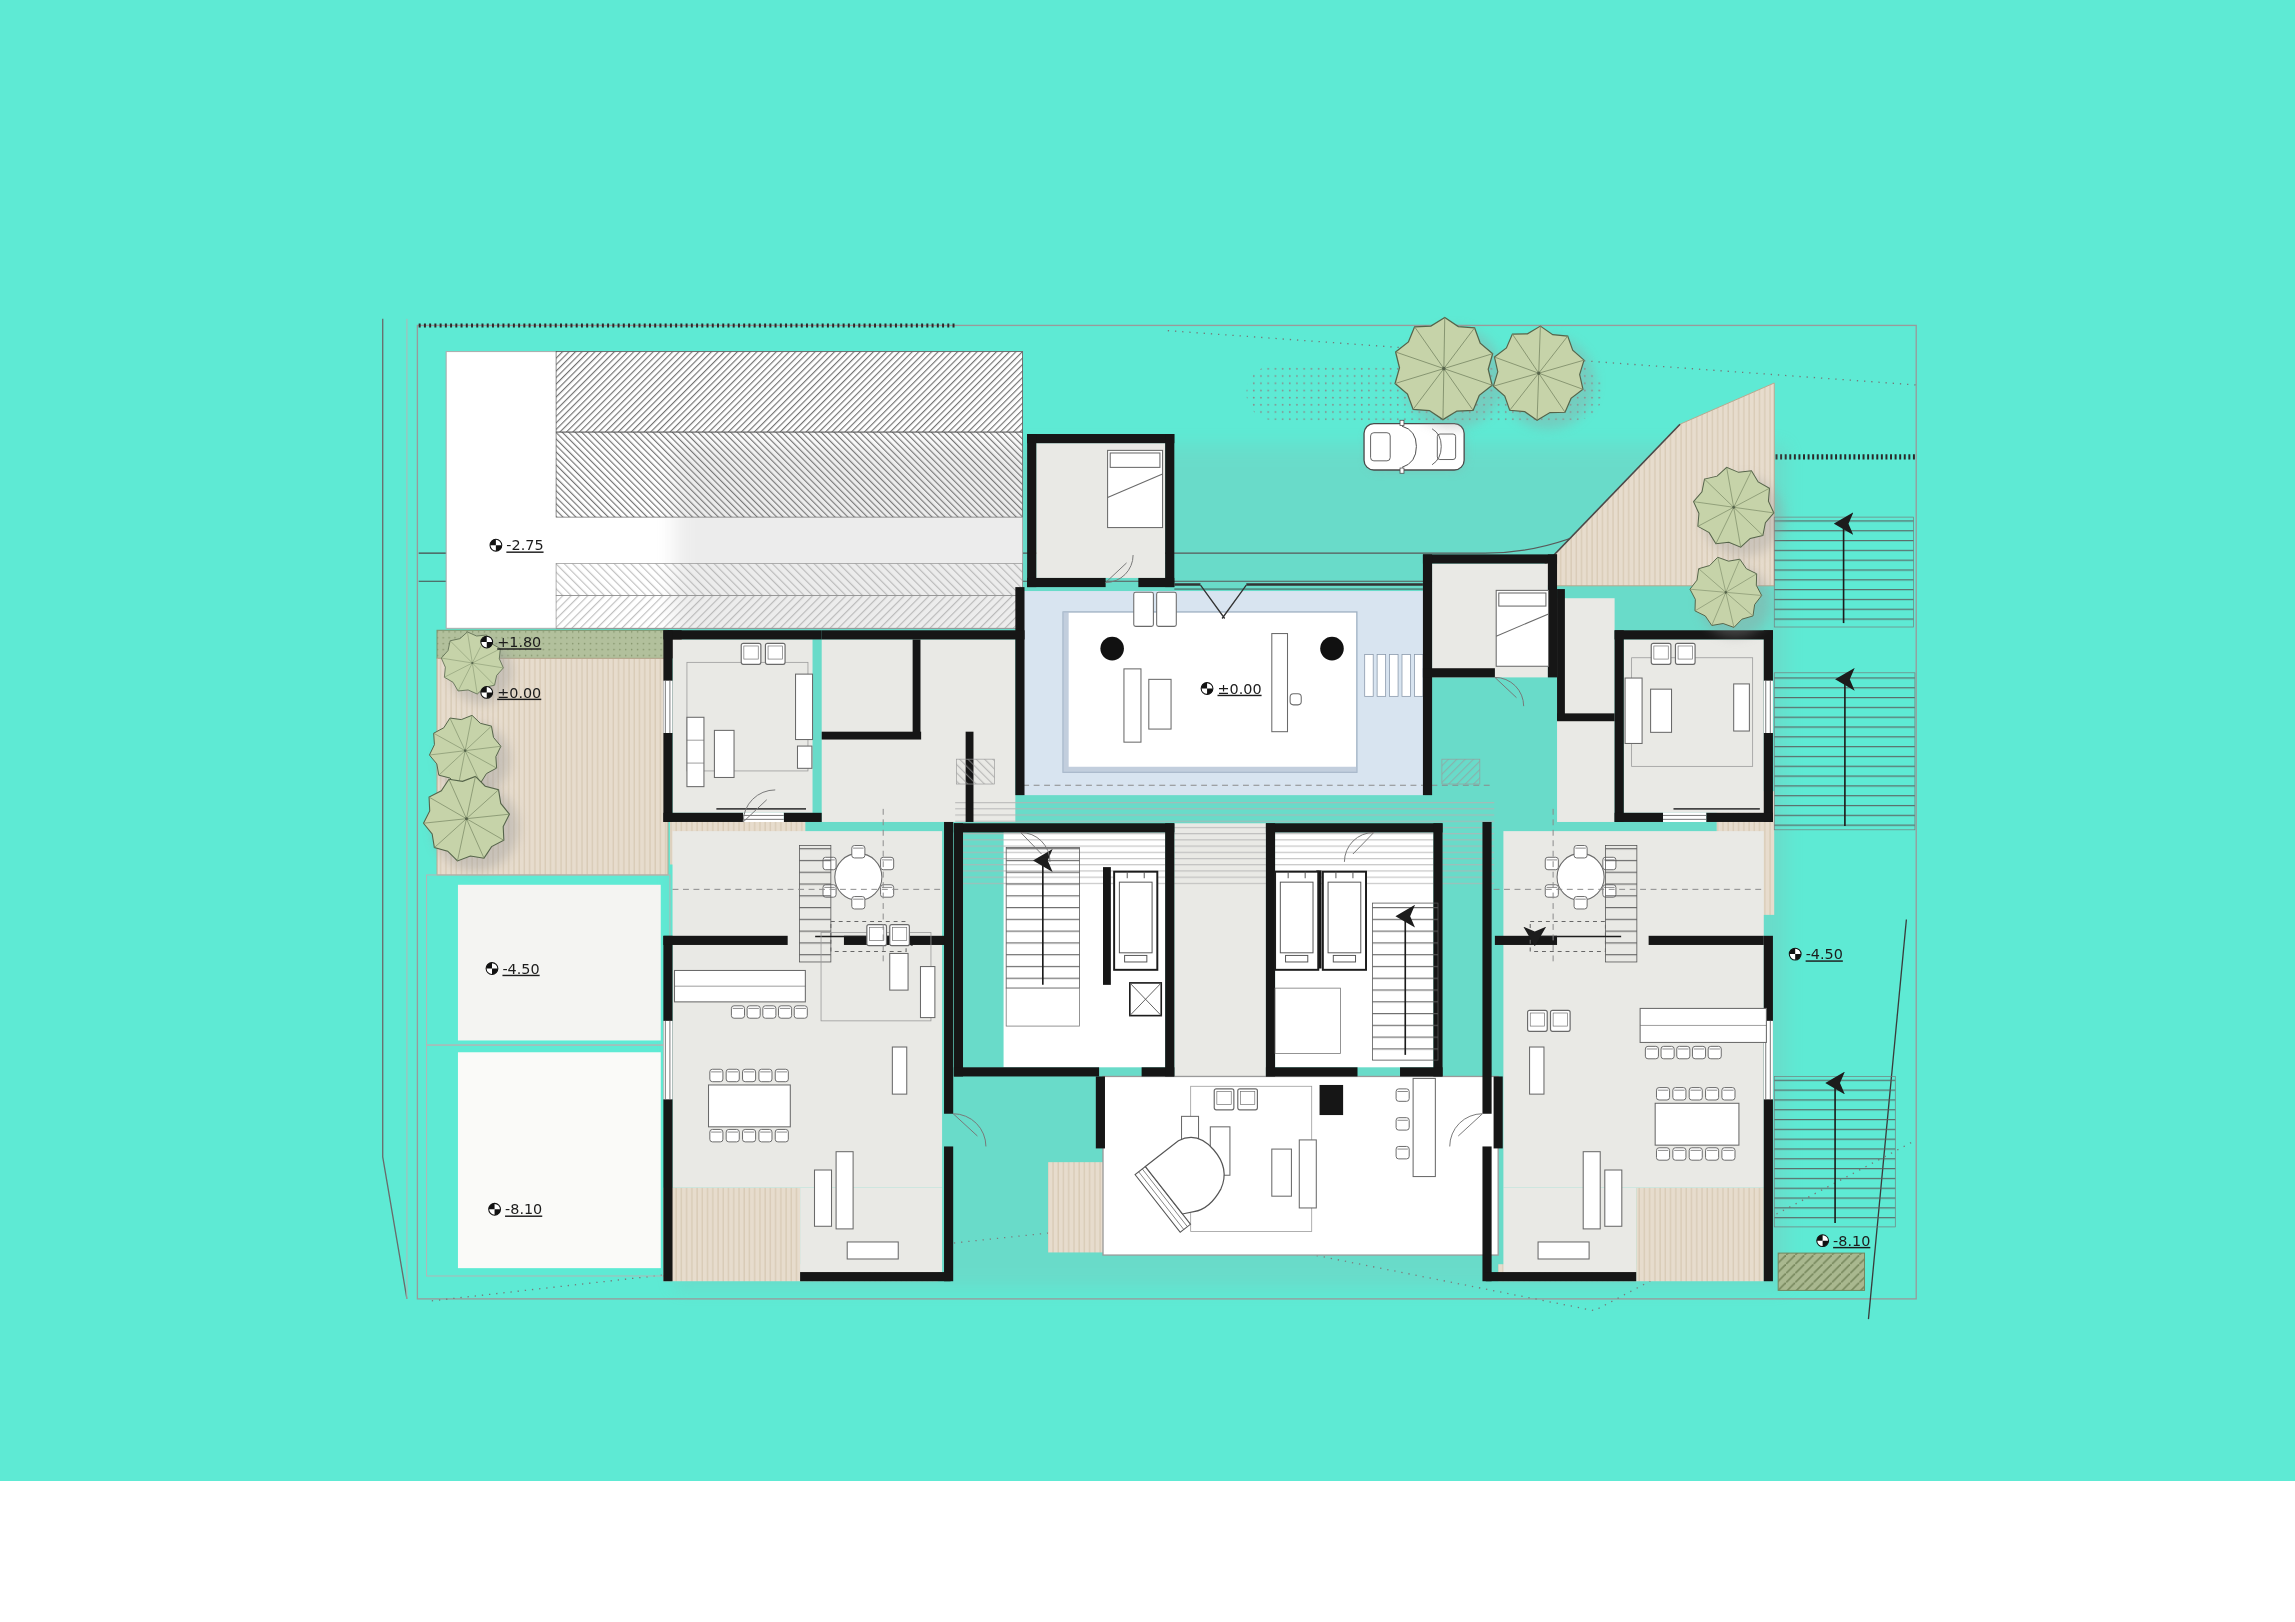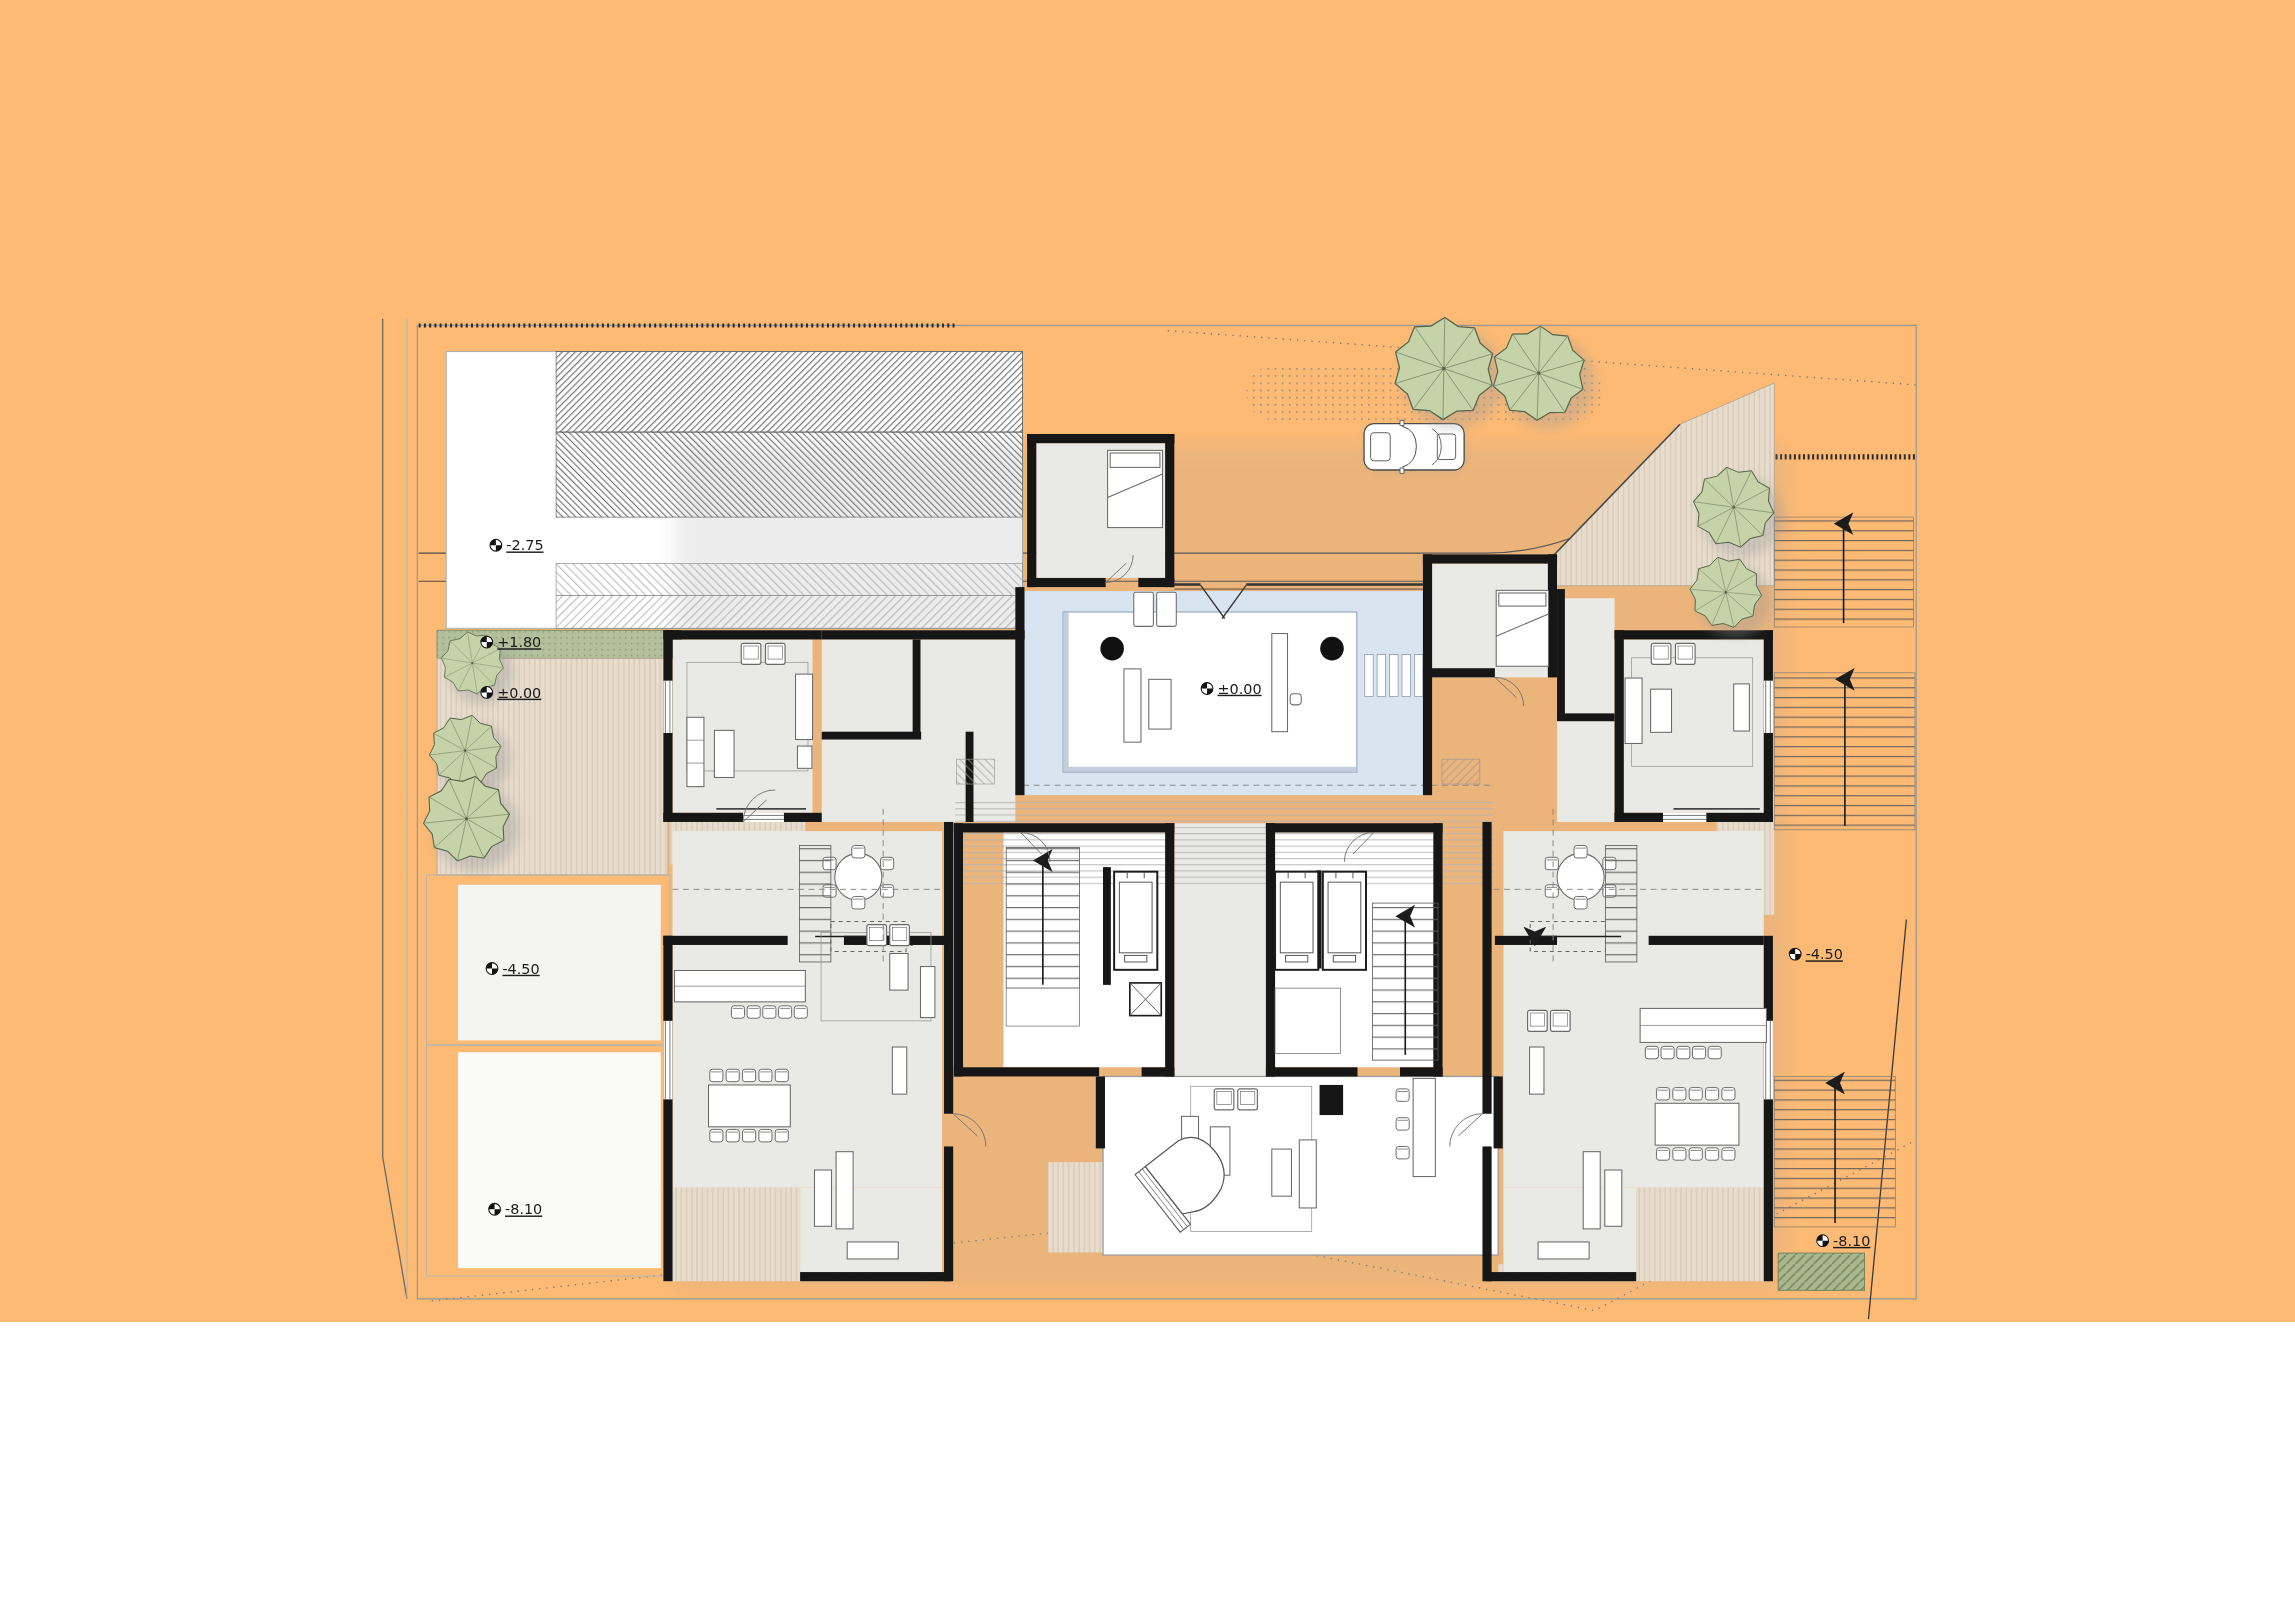--- a/index.html
+++ b/index.html
@@ -1,16 +1,16 @@
 <!DOCTYPE html>
 <html style="font-size:10.5px"><head>
 <meta charset="utf-8">
 <style>
   html,body{margin:0;padding:0;background:#fff;}
-  .page{position:relative;width:2295px;height:1322px;background:#fdba74;overflow:hidden;
+  .page{position:relative;width:2295px;height:1481px;background:#5eead4;overflow:hidden;
         font-family:"DejaVu Sans",sans-serif;}
   svg{position:absolute;left:0;top:0;}
   text{font-family:"DejaVu Sans",sans-serif;fill:#1c1c1c;}
   .lvl-txt{font-size:22px;}
 </style>
 </head>
 <body>
 
 <div class="page">
 <svg width="2295" height="1623" viewBox="0 0 3508 2480">

